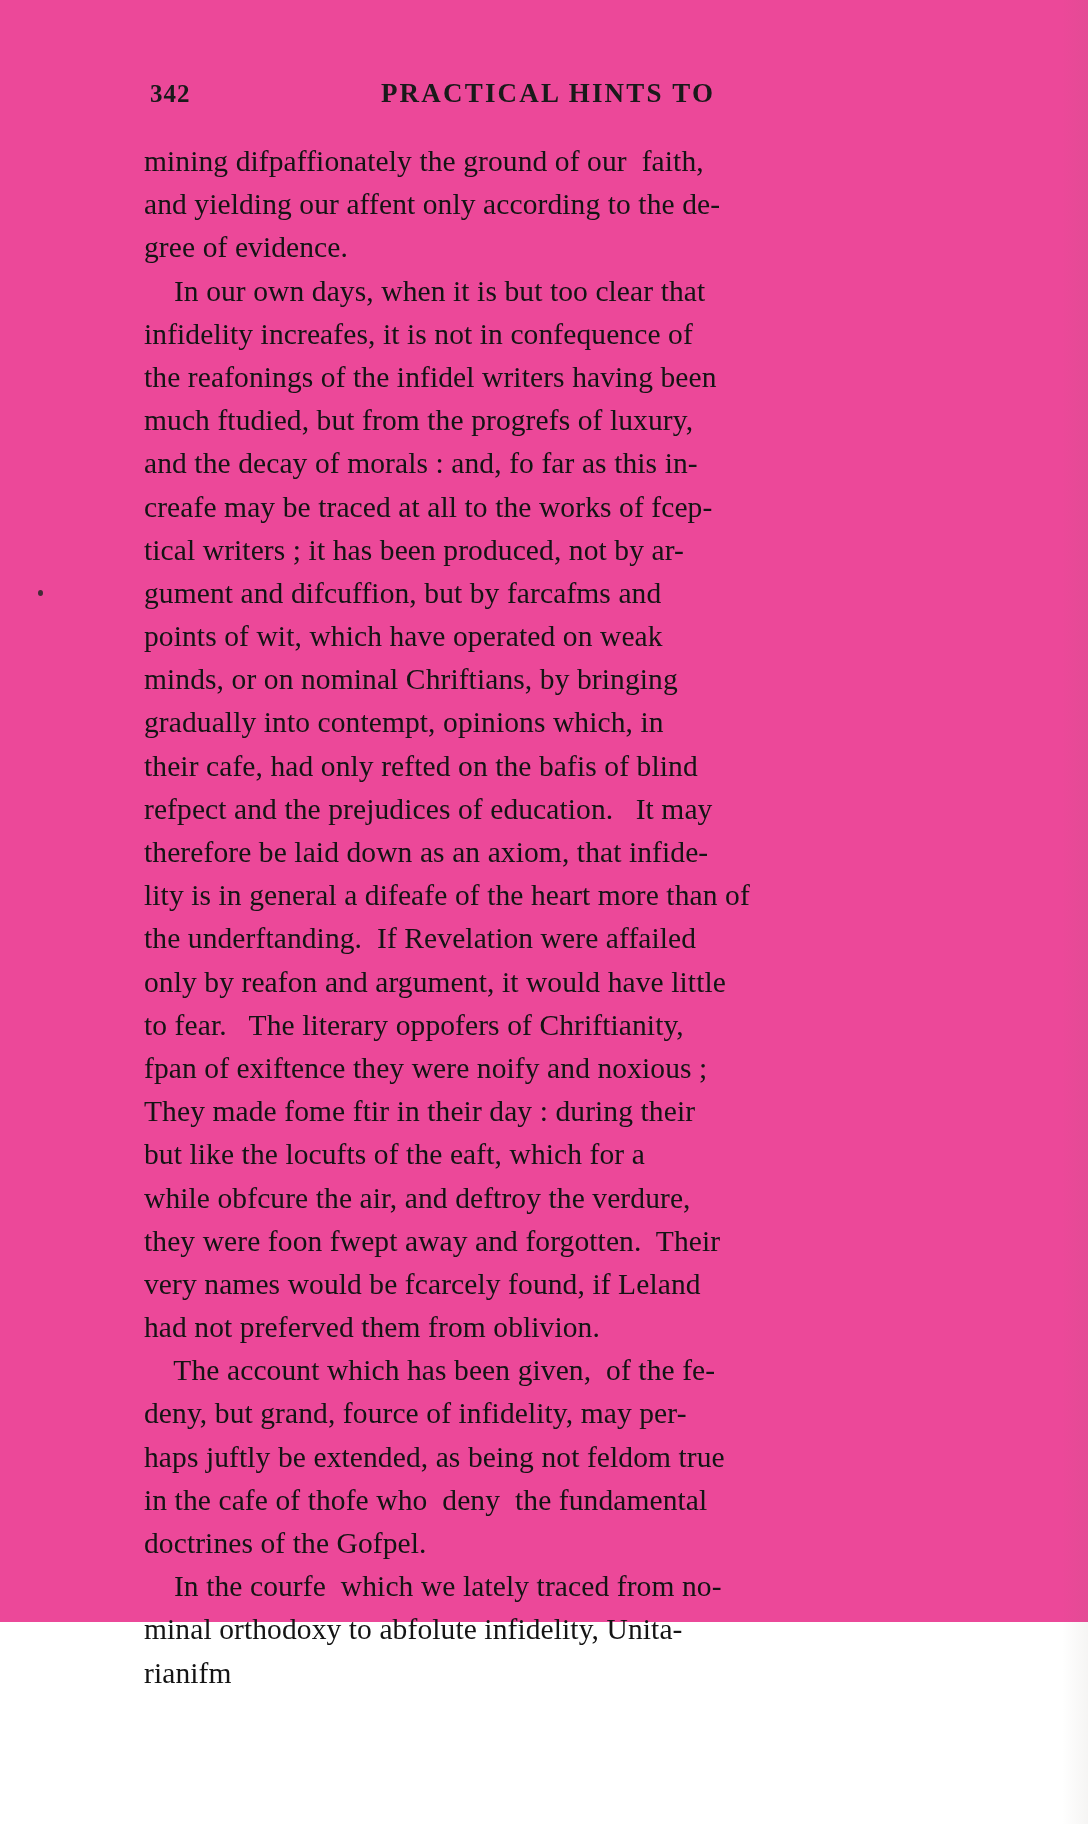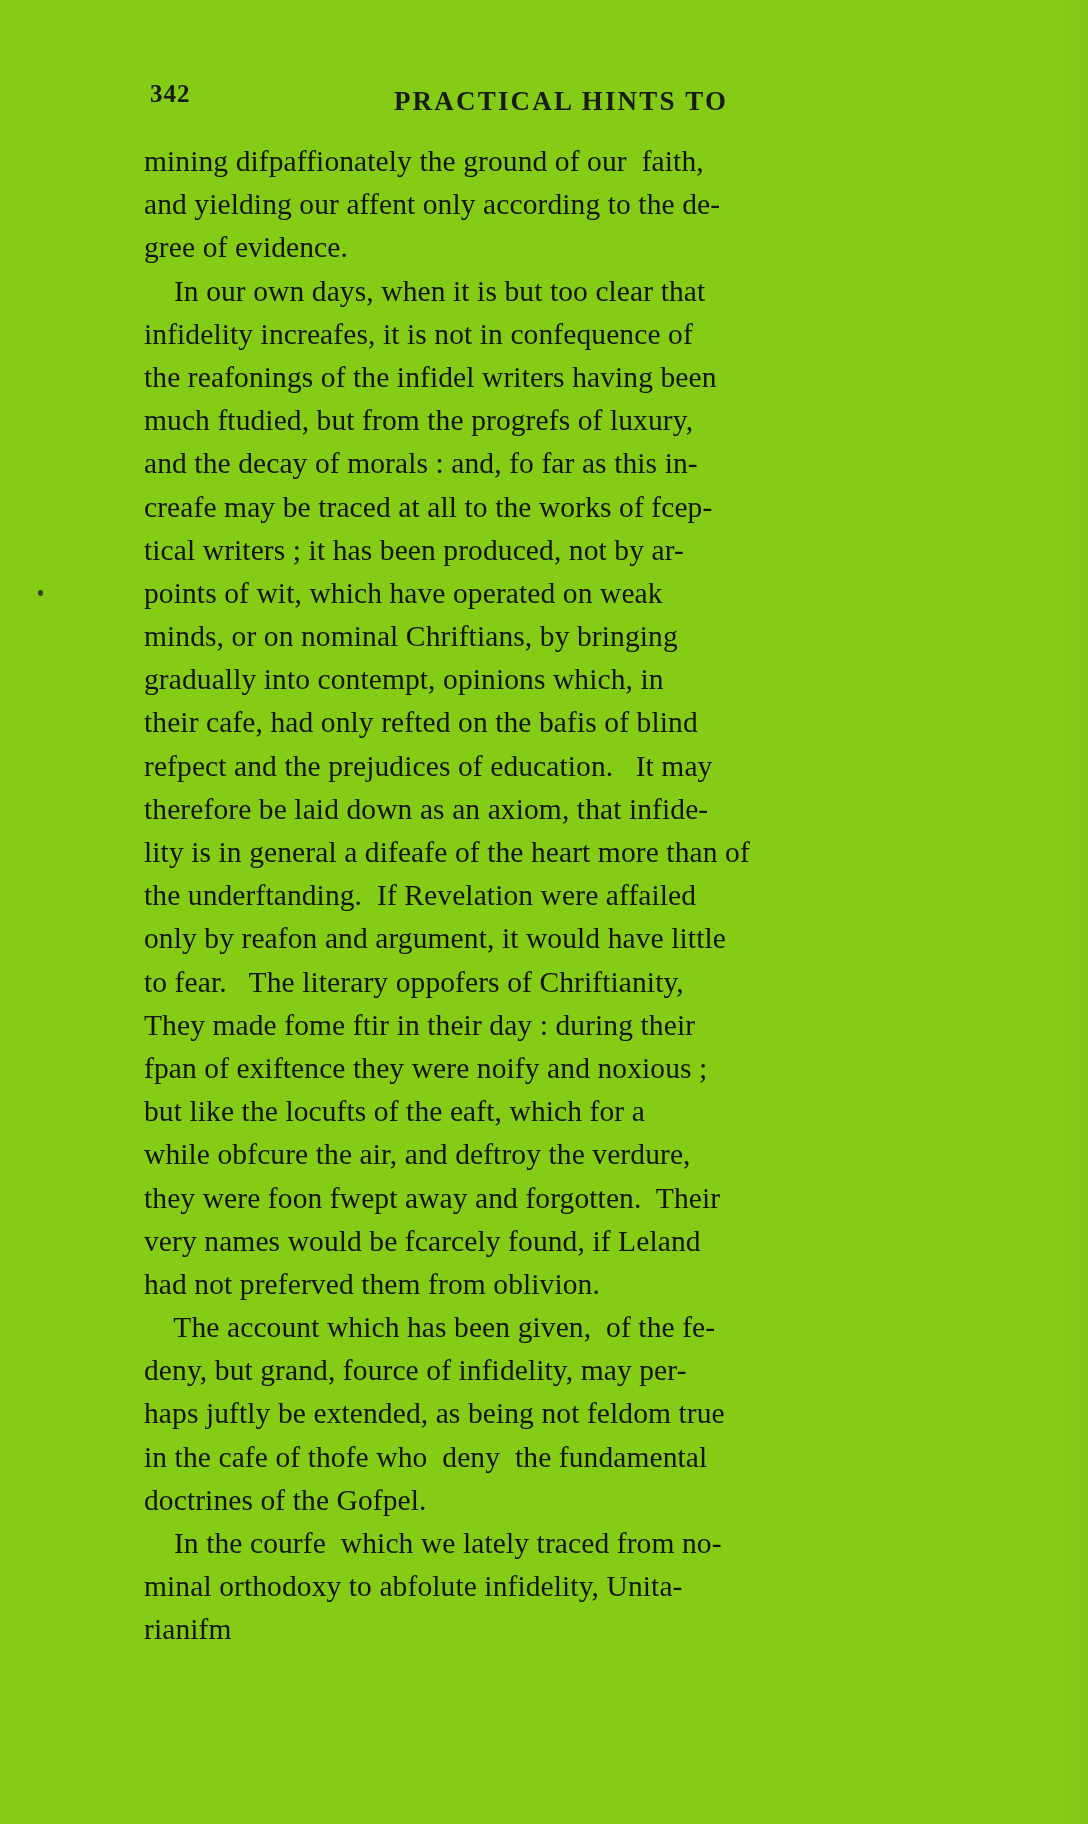--- a/index.html
+++ b/index.html
@@ -14,22 +14,22 @@
     font-family: "Liberation Serif", serif;
     color: #111111;
     overflow: hidden;
   }
 
   .page {
     position: absolute;
     left: 0;
     top: 0;
     width: 1088px;
-    height: 1824px;
-    background: #84cc16;
+    height: 1622px;
+    background: #ec4899;
   }
 
   .header {
     position: absolute;
     left: 140px;
     top: 78px;
     width: 810px;
     height: 40px;
   }
 
@@ -38,29 +38,28 @@
     left: 10px;
     top: 2px;
     font-size: 25px;
     font-weight: bold;
     letter-spacing: 1px;
     color: #1a1a1a;
   }
 
   .running-title {
     position: absolute;
-    left: 16px;
+    left: 3px;
     top: 0;
     width: 810px;
     text-align: center;
     font-size: 27px;
     font-weight: bold;
     letter-spacing: 2.2px;
     color: #1a1a1a;
-    margin-top: 8px;
   }
 
   .textblock {
     position: absolute;
     left: 144px;
     top: 140px;
     width: 790px;
   }
 
   .line {
@@ -117,32 +116,33 @@
     <span class="line">mining difpaffionately the ground of our  faith,</span>
     <span class="line">and yielding our affent only according to the de-</span>
     <span class="line">gree of evidence.</span>
     <span class="line">    In our own days, when it is but too clear that</span>
     <span class="line">infidelity increafes, it is not in confequence of</span>
     <span class="line">the reafonings of the infidel writers having been</span>
     <span class="line">much ftudied, but from the progrefs of luxury,</span>
     <span class="line">and the decay of morals : and, fo far as this in-</span>
     <span class="line">creafe may be traced at all to the works of fcep-</span>
     <span class="line">tical writers ; it has been produced, not by ar-</span>
+    <span class="line">gument and difcuffion, but by farcafms and</span>
     <span class="line">points of wit, which have operated on weak</span>
     <span class="line">minds, or on nominal Chriftians, by bringing</span>
     <span class="line">gradually into contempt, opinions which, in</span>
     <span class="line">their cafe, had only refted on the bafis of blind</span>
     <span class="line">refpect and the prejudices of education.   It may</span>
     <span class="line">therefore be laid down as an axiom, that infide-</span>
     <span class="line ital">lity is in general a difeafe of the heart more than of</span>
     <span class="line ital">the underftanding.  If Revelation were affailed</span>
     <span class="line">only by reafon and argument, it would have little</span>
     <span class="line">to fear.   The literary oppofers of Chriftianity,</span>
+    <span class="line">fpan of exiftence they were noify and noxious ;</span>
     <span class="line">They made fome ftir in their day : during their</span>
-    <span class="line">fpan of exiftence they were noify and noxious ;</span>
     <span class="line">but like the locufts of the eaft, which for a</span>
     <span class="line">while obfcure the air, and deftroy the verdure,</span>
     <span class="line">they were foon fwept away and forgotten.  Their</span>
     <span class="line">very names would be fcarcely found, if Leland</span>
     <span class="line">had not preferved them from oblivion.</span>
     <span class="line">    The account which has been given,  of the fe-</span>
     <span class="line">deny, but grand, fource of infidelity, may per-</span>
     <span class="line">haps juftly be extended, as being not feldom true</span>
     <span class="line">in the cafe of thofe who  deny  the fundamental</span>
     <span class="line">doctrines of the Gofpel.</span>

